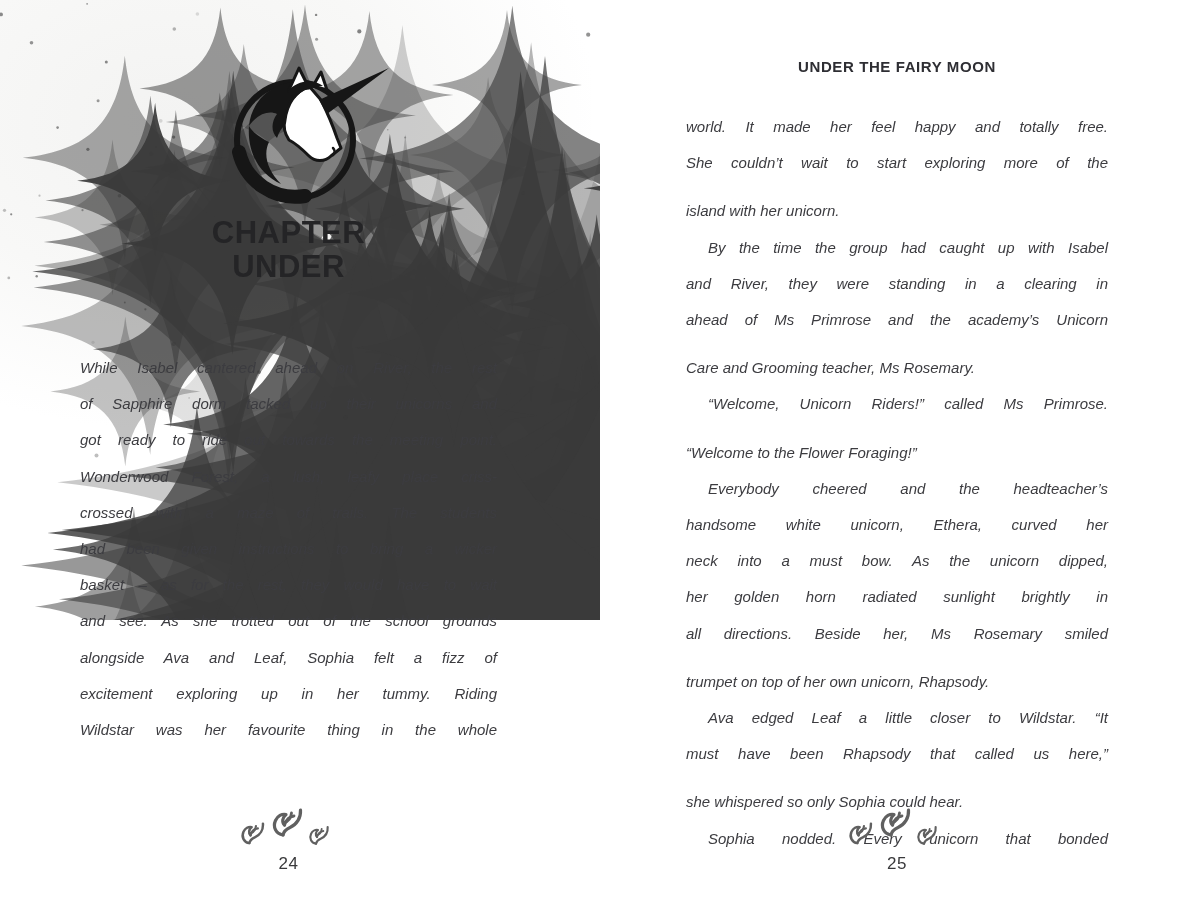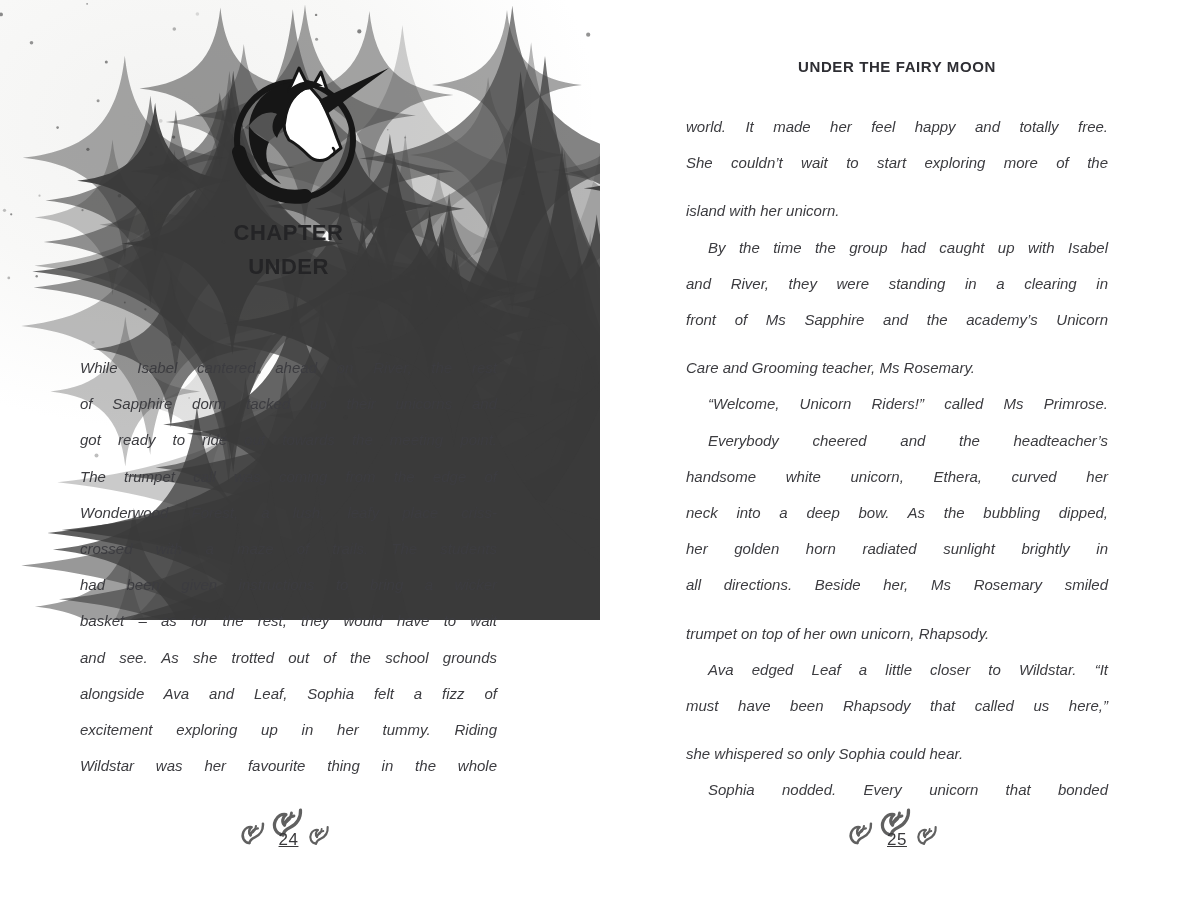--- a/index.html
+++ b/index.html
@@ -21,21 +21,21 @@
   }
   .star-layer{position:absolute;left:0;top:0;pointer-events:none;}
 
   
   .logo{position:absolute;left:225px;top:60px;}
 
   
   .chapter-title{
     position:absolute;left:80px;top:216px;width:417px;
     text-align:center;font-weight:700;
-    font-size:22px;line-height:34px;letter-spacing:0.5px;
+    font-size:31px;line-height:34px;letter-spacing:0.5px;
     color:var(--heading,#242426);
   }
 
   
   .running-head{
     position:absolute;left:94px;top:58px;width:422px;
     text-align:center;font-weight:700;
     font-size:15px;letter-spacing:0.6px;
     color:var(--running_head,#2e2e33);
   }
@@ -50,22 +50,22 @@
 
   
   .ornaments{position:absolute;top:804px;height:50px;color:var(--ornament,#606060);}
   #left-orn{left:80px;width:417px;}
   #right-orn{left:94px;width:422px;}
   .orn{position:absolute;}
   .orn.small-left{left:calc(50% - 49px);top:15px;width:28px;height:28px;}
   .orn.big{left:calc(50% - 18px);top:0;width:36px;height:36px;}
   .orn.small-right{left:calc(50% + 19px);top:19px;width:24px;height:24px;}
   .page-num{
-    position:absolute;top:830px;text-align:center;
-    font-size:17px;color:var(--page_number,#39393b);letter-spacing:0.5px;text-decoration:underline;
+    position:absolute;top:854px;text-align:center;
+    font-size:17px;color:var(--page_number,#39393b);letter-spacing:0.5px;
   }
   #left-num{left:80px;width:417px;}
   #right-num{left:94px;width:422px;}
 </style>
 </head>
 <body>
 
 <svg width="0" height="0" style="position:absolute" aria-hidden="true">
   <defs>
     <symbol id="spark" viewBox="-10 -10 20 20">
@@ -254,21 +254,20 @@
 
   <div class="chapter-title">
     <div>CHAPTER</div>
     <div>UNDER</div>
   </div>
 
   <div class="body-text" id="left-body">
       <div class="bodyline">While Isabel cantered ahead on River, the rest</div>
       <div class="bodyline">of Sapphire dorm tacked up their unicorns and</div>
       <div class="bodyline">got ready to ride out towards the meeting point.</div>
-      <div class="bodyline">The trumpet call was coming from the edge of</div>
       <div class="bodyline">Wonderwood Forest, a lush, leafy place criss-</div>
       <div class="bodyline">crossed with a maze of trails. The students</div>
       <div class="bodyline">had been given instructions to bring a wicker</div>
       <div class="bodyline">basket – as for the rest, they would have to wait</div>
       <div class="bodyline">and see. As she trotted out of the school grounds</div>
       <div class="bodyline">alongside Ava and Leaf, Sophia felt a fizz of</div>
       <div class="bodyline">excitement exploring up in her tummy. Riding</div>
       <div class="bodyline">Wildstar was her favourite thing in the whole</div>
     </div>
 
@@ -288,26 +287,27 @@
 
 <div class="page" id="right-page">
   <div class="running-head">UNDER THE FAIRY MOON</div>
 
   <div class="body-text" id="right-body">
       <div class="bodyline">world. It made her feel happy and totally free.</div>
       <div class="bodyline">She couldn’t wait to start exploring more of the</div>
       <div class="bodyline paraend">island with her unicorn.</div>
       <div class="bodyline indent">By the time the group had caught up with Isabel</div>
       <div class="bodyline">and River, they were standing in a clearing in</div>
-      <div class="bodyline">front of Ms Sapphire and the academy’s Unicorn</div>
+      <div class="bodyline">ahead of Ms Primrose and the academy’s Unicorn</div>
       <div class="bodyline paraend">Care and Grooming teacher, Ms Rosemary.</div>
       <div class="bodyline indent">“Welcome, Unicorn Riders!” called Ms Primrose.</div>
+      <div class="bodyline paraend">“Welcome to the Flower Foraging!”</div>
       <div class="bodyline indent">Everybody cheered and the headteacher’s</div>
       <div class="bodyline">handsome white unicorn, Ethera, curved her</div>
-      <div class="bodyline">neck into a deep bow. As the bubbling dipped,</div>
+      <div class="bodyline">neck into a must bow. As the unicorn dipped,</div>
       <div class="bodyline">her golden horn radiated sunlight brightly in</div>
       <div class="bodyline">all directions. Beside her, Ms Rosemary smiled</div>
       <div class="bodyline paraend">trumpet on top of her own unicorn, Rhapsody.</div>
       <div class="bodyline indent">Ava edged Leaf a little closer to Wildstar. “It</div>
       <div class="bodyline">must have been Rhapsody that called us here,”</div>
       <div class="bodyline paraend">she whispered so only Sophia could hear.</div>
       <div class="bodyline indent">Sophia nodded. Every unicorn that bonded</div>
     </div>
 
   <div class="ornaments" id="right-orn">

